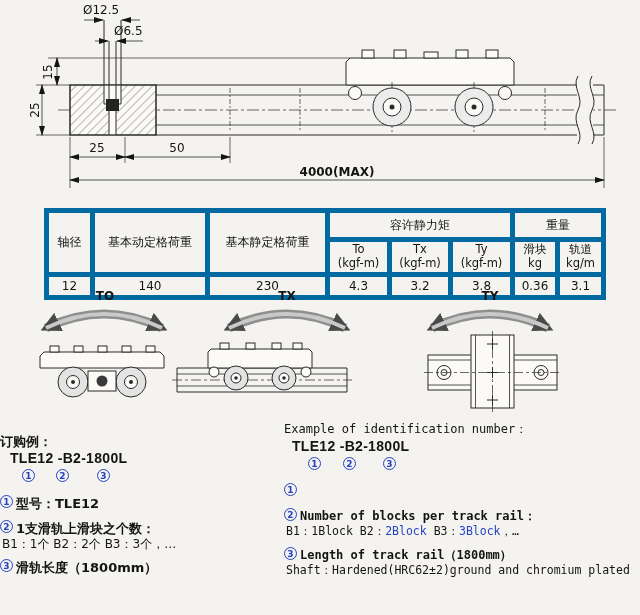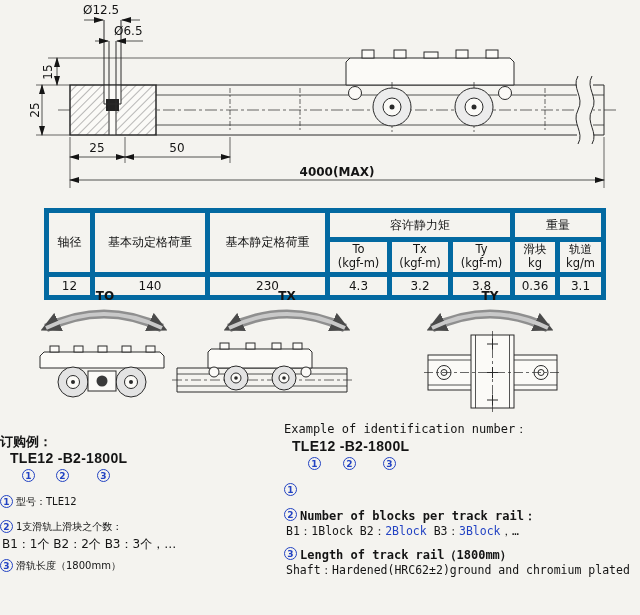--- a/index.html
+++ b/index.html
@@ -17,21 +17,21 @@
   
   .ordcol{position:absolute;top:419px;height:196px;}
   .cn{left:0;width:258px;margin-top:12px;}
   .en{left:270px;width:366px;margin-left:14px;}
   .line{position:absolute;white-space:nowrap;left:0;}
   .t-title-cn{font-size:13px;font-weight:bold;}
   .t-title-en{font-size:12px;font-family:"DejaVu Sans Mono","Liberation Mono",monospace;}
   .code{font-family:Liberation Sans, sans-serif;font-weight:bold;font-size:14px;letter-spacing:.3px;}
   .mark{display:inline-block;width:13px;height:13px;border:1px solid #2343c3;border-radius:50%;color:#2343c3;font-size:9px;line-height:12px;text-align:center;font-weight:bold;box-sizing:border-box;}
   .item{display:flex;align-items:flex-start;gap:3px;}
-  .lbl-cn{font-size:10px;font-weight:normal;}
+  .lbl-cn{font-size:13px;font-weight:bold;}
   .lbl-en{font-size:12px;font-weight:bold;font-family:"DejaVu Sans Mono","Liberation Mono",monospace;}
   .det-cn{font-size:12px;}
   .det-en{font-size:11.5px;font-family:"DejaVu Sans Mono","Liberation Mono",monospace;}
   .blue{color:#2343c3;}
 </style>
 </head>
 <body>
 
 <div class="page">
 

